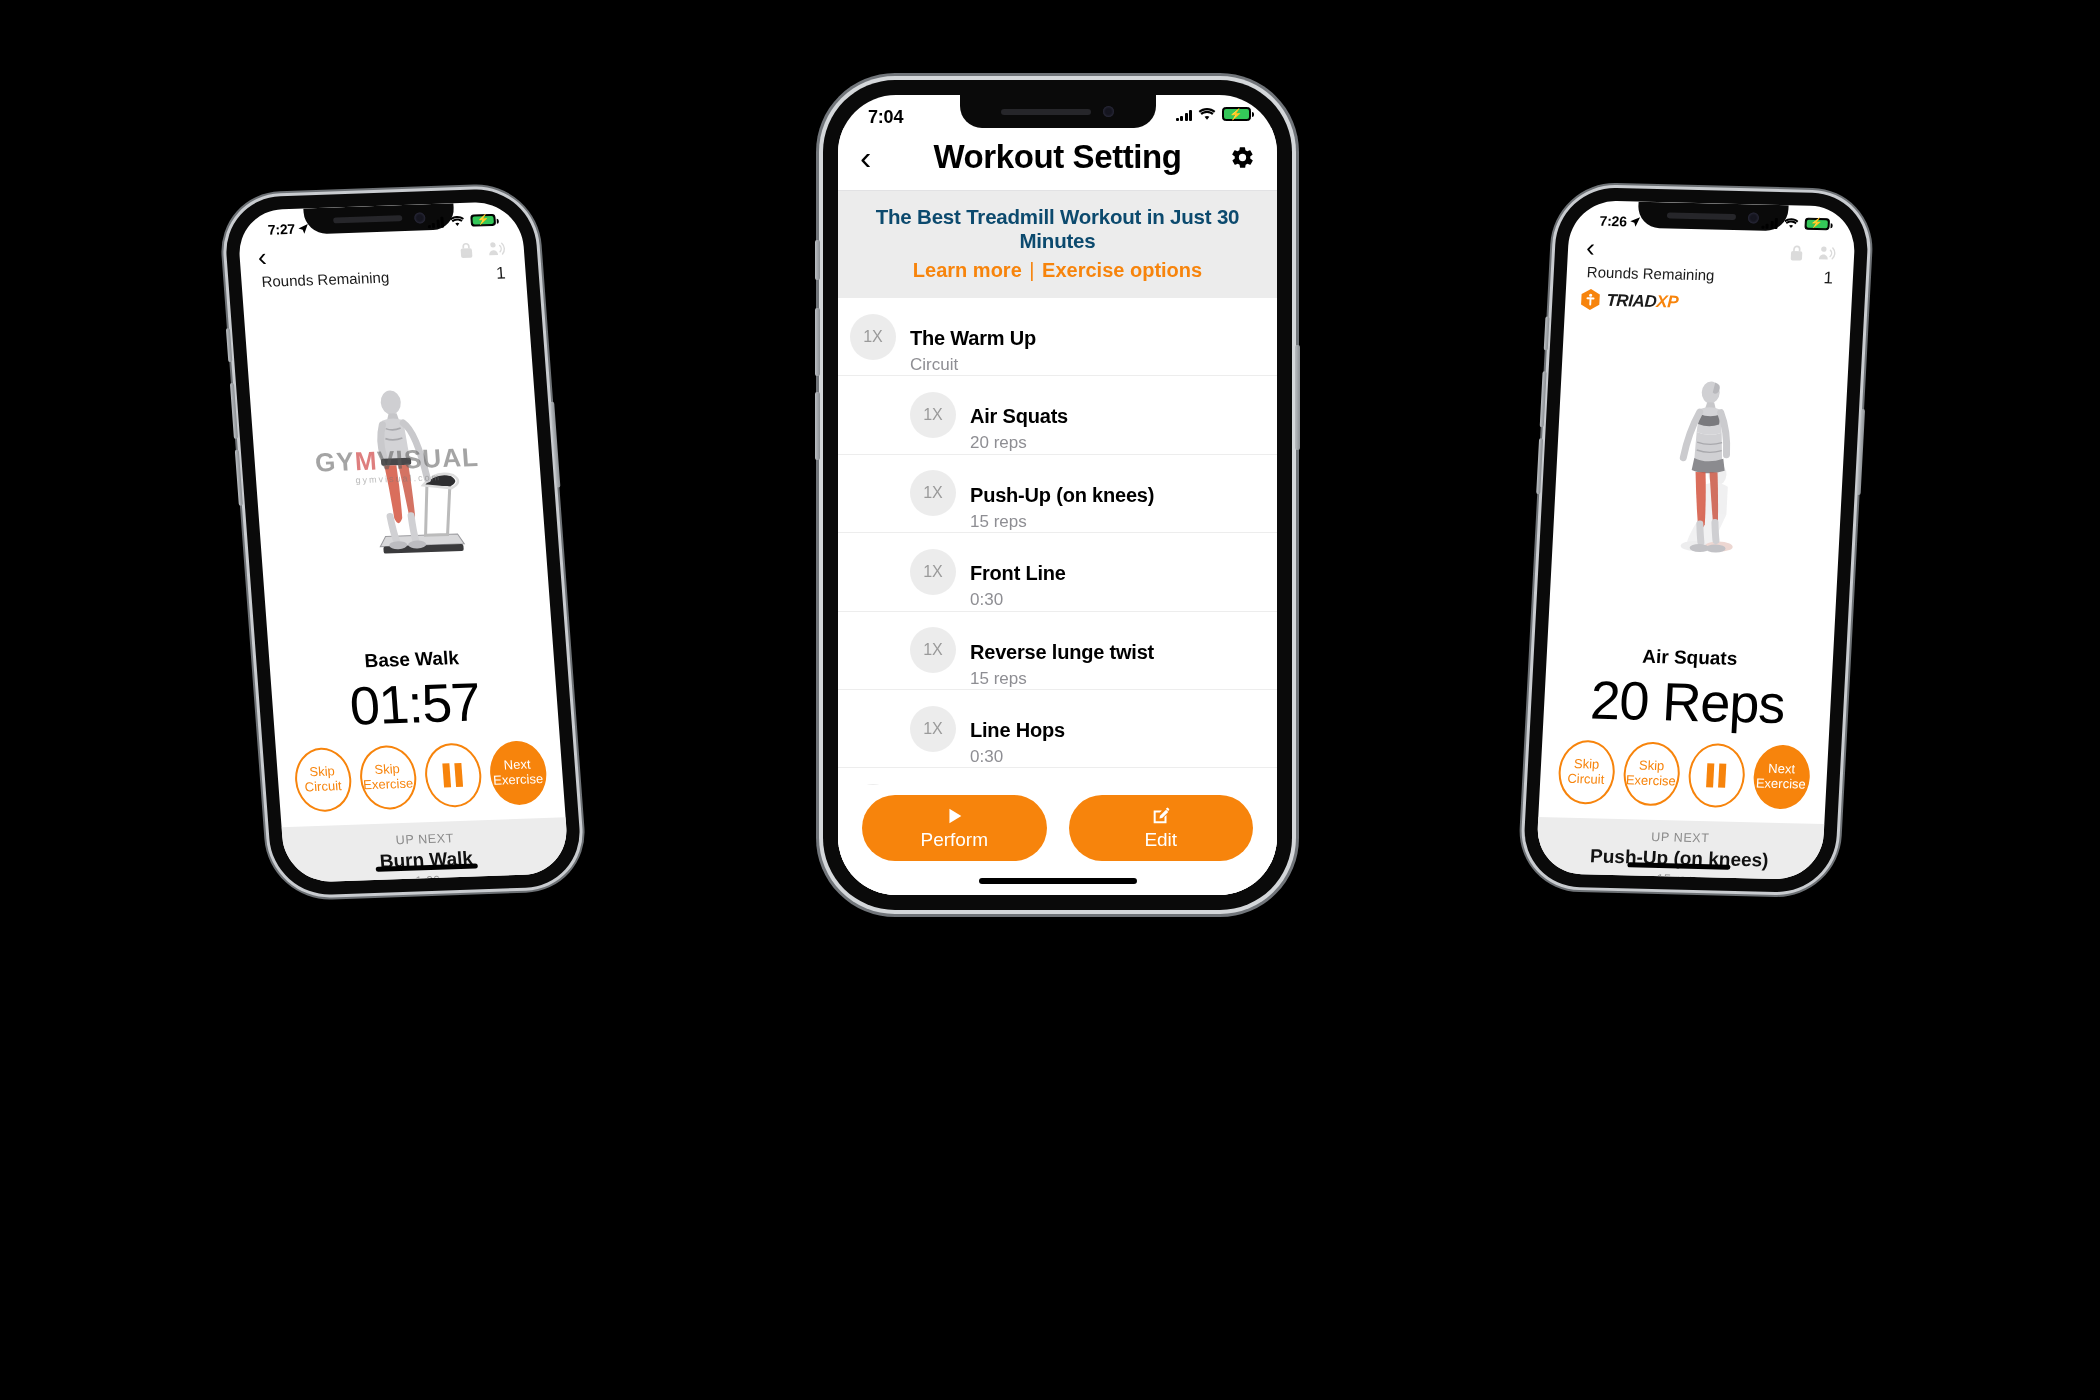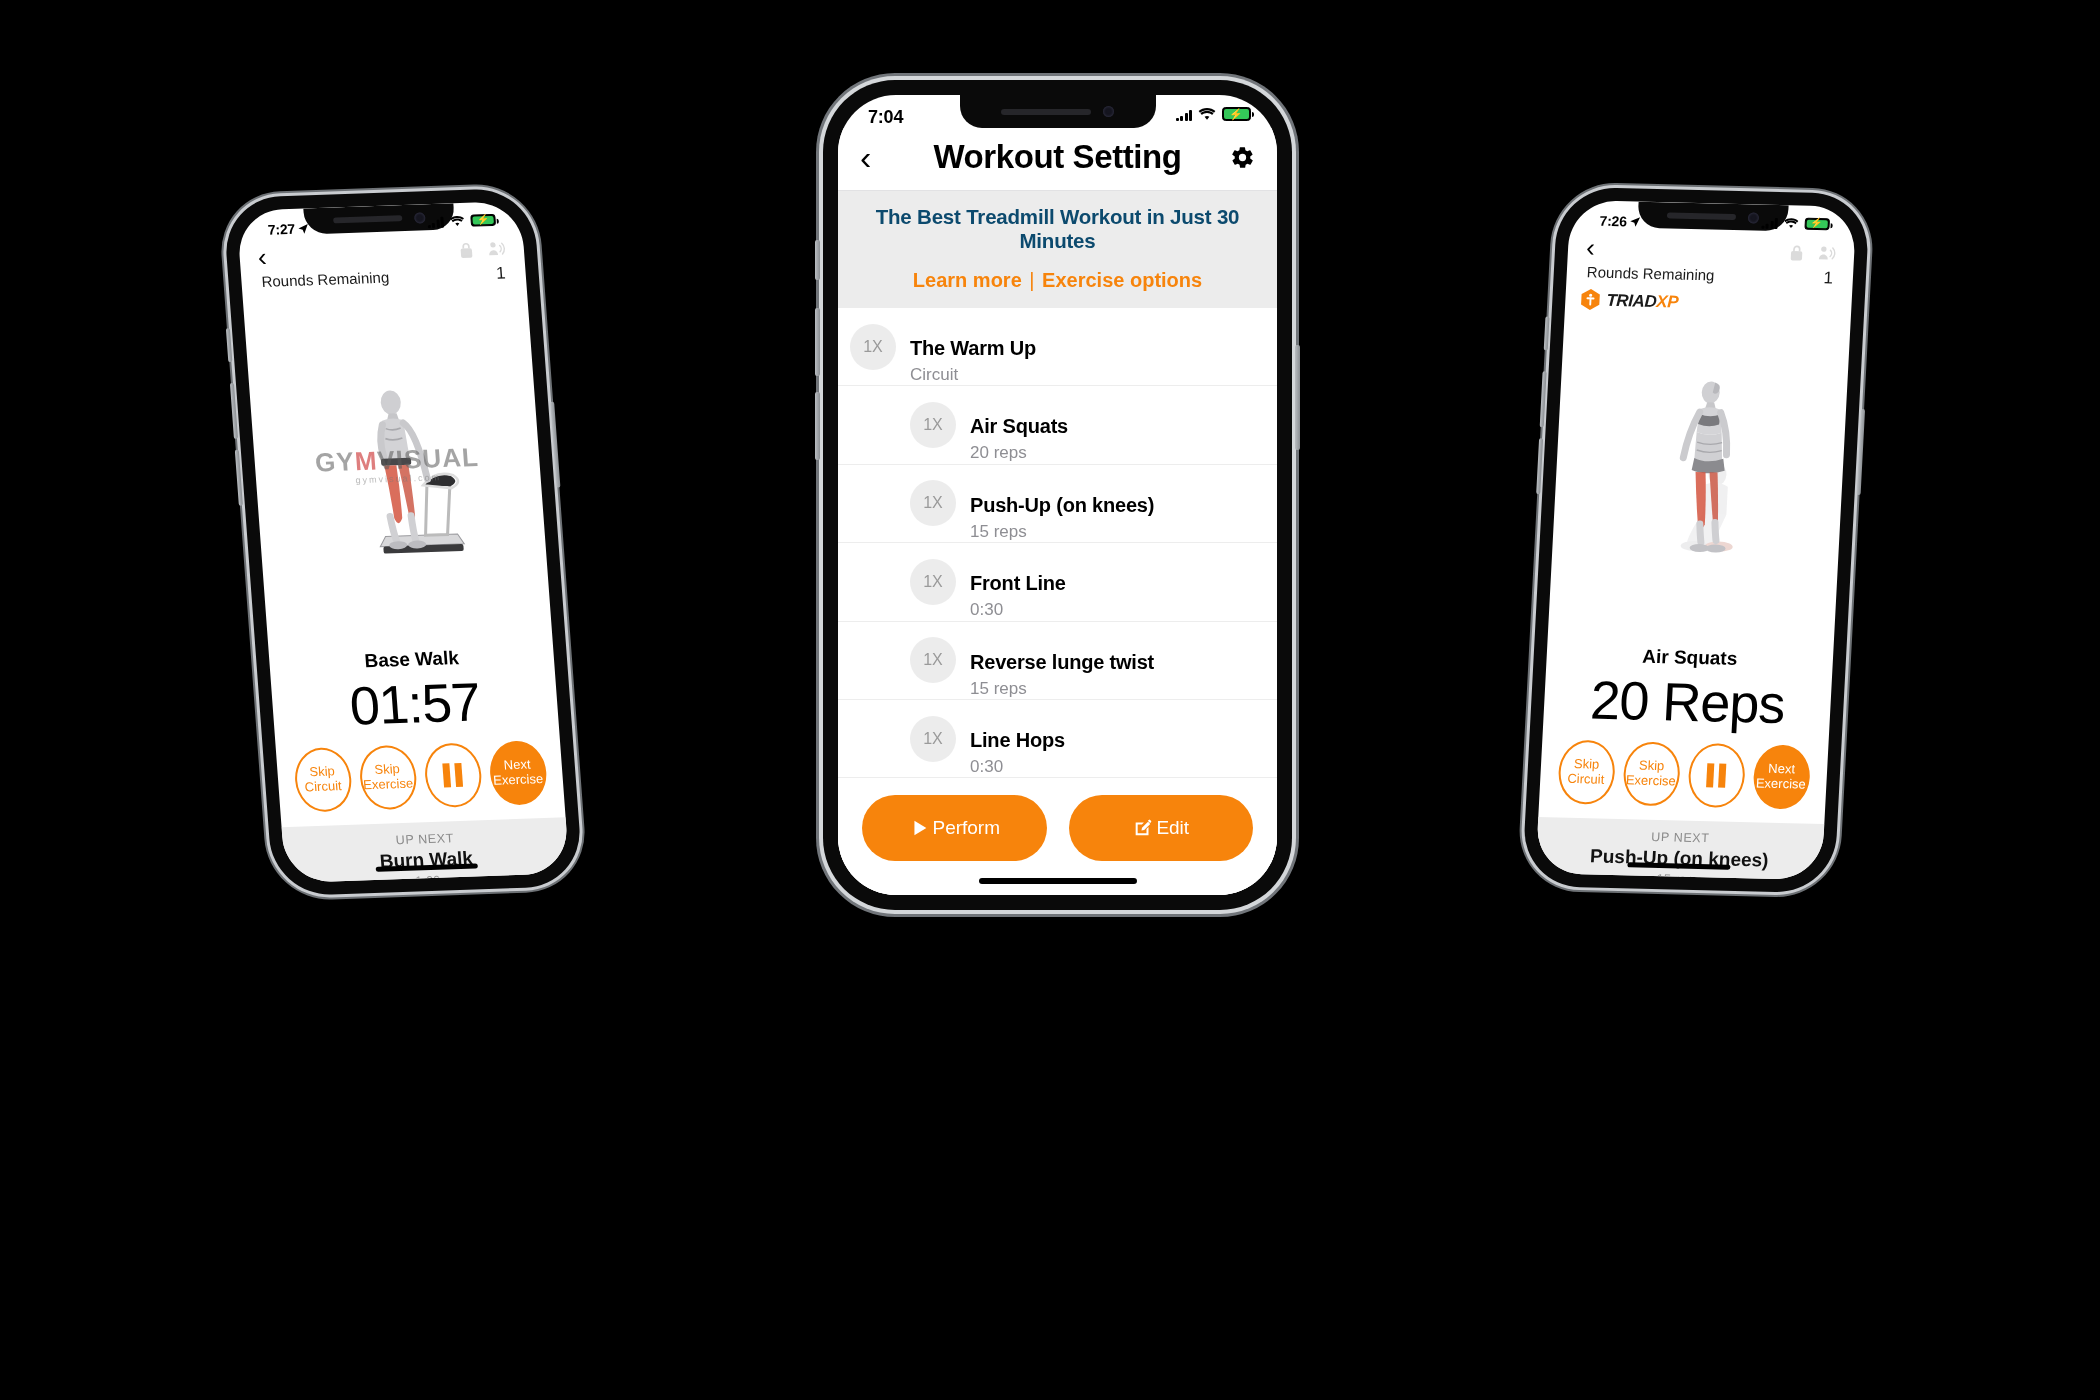--- a/index.html
+++ b/index.html
@@ -114,21 +114,21 @@
   .nav .back { font-size: 34px; font-weight: 400; line-height: 1; color:#000; width:40px;}
   .nav .title { flex: 1; text-align: center; font-size: 33px; font-weight: 600; letter-spacing:-0.4px; }
   .nav .gear { width: 40px; display:flex; justify-content:flex-end; }
 
   .banner {
     background: #ececec;
     padding: 14px 10px 16px;
     text-align: center;
   }
   .banner .b-title { font-size: 20.5px; font-weight: 700; letter-spacing:-0.2px; color:#0c4a6e; }
-  .banner .b-links { margin-top: 16px; font-size: 20px; font-weight: 700; color: #F7840C; }
+  .banner .b-links { margin-top: 6px; font-size: 20px; font-weight: 700; color: #F7840C; }
   .banner .b-links .sep { color:#F7840C; font-weight:500; padding:0 2px;}
   .banner .b-links span.lk { cursor:pointer; }
 
   .list { background:#fff; overflow:hidden; }
   .row {
     display: flex; align-items: center;
     border-top: 1px solid #ededed;
     min-height: 75px;
   }
   .row:first-child { border-top: none; }
@@ -147,21 +147,21 @@
   .cta {
     position: absolute; left: 0; right: 0; bottom: 0;
     background:#fff;
     padding: 10px 24px 34px;
     display: flex; gap: 22px;
     z-index: 10;
   }
   .cta .btn {
     flex: 1; background: #F7840C; color: #fff;
     border-radius: 40px; height: 66px;
-    display: flex; flex-direction: row; align-items: center; justify-content: center;
+    display: flex; flex-direction: column; align-items: center; justify-content: center;
     gap: 2px; cursor: pointer;
   }
   .cta .btn .lbl { font-size: 19px; }
   .home-ind {
     position:absolute; bottom: 11px; left: 50%; transform: translateX(-50%);
     width: 36%; height: 6px; border-radius: 4px; background: #000; z-index: 12;
   }
 
   
   .p-nav {

